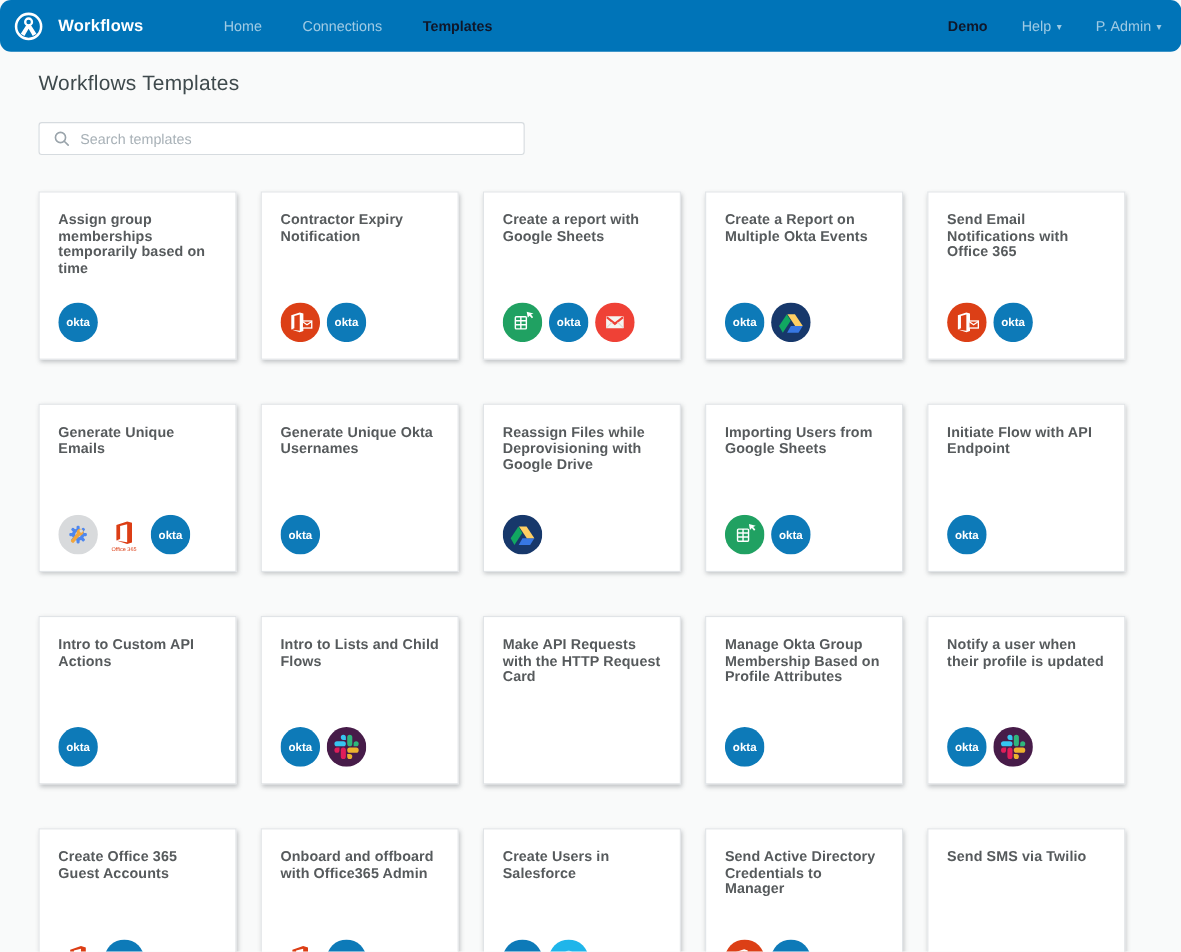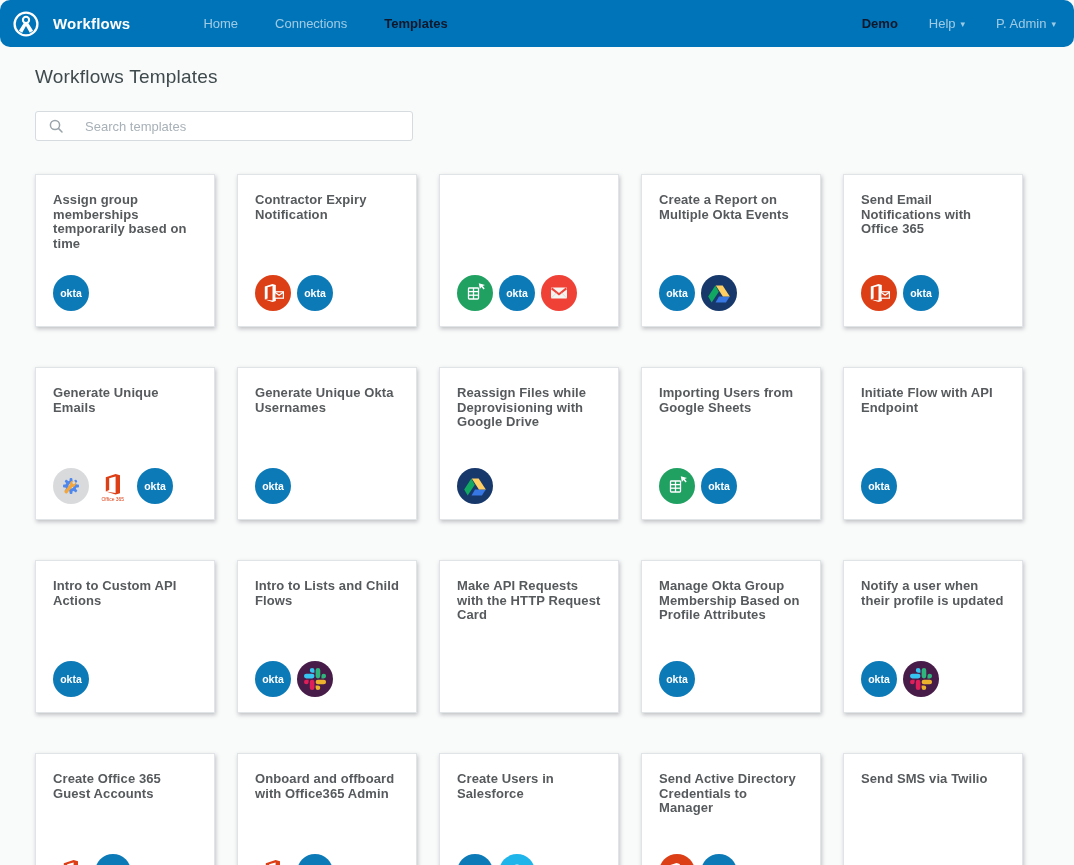--- a/index.html
+++ b/index.html
@@ -31,27 +31,26 @@
     white-space: nowrap;
   }
   .nav-link.active, .nav-link.bold { color: #0f172a; font-weight: 700; }
   .nav-right { margin-left: auto; display: flex; gap: 31px; align-items: center; padding-right: 2px; }
   .caret { font-size: 9px; margin-left: 5px; display: inline-block; transform: translateY(-1px); }
   
   main { padding: 19px 35px 0 35px; }
   .page-title { font-size: 19px; font-weight: 500; color: #3f4a4d; letter-spacing: .2px; }
   .search-box {
     margin-top: 23px;
-    width: 378px; height: 30px;
+    width: 442px; height: 30px;
     background: #fff;
     border: 1px solid #d6dbdf;
     border-radius: 3px;
     display: flex; align-items: center;
     padding: 0 10px 0 12px;
-    gap: 12px;
   }
   .search-icon { display: inline-flex; margin-right: 9px; }
   .search-input {
     border: none; outline: none; flex: 1;
     font-family: "Liberation Sans", sans-serif;
     font-size: 13px; color: #4a5356; background: transparent;
   }
   .search-input::placeholder { color: #a8b1b7; }
   
   .card-grid {
@@ -148,20 +147,21 @@
           </span>
           <span class="app-icon">
             <svg viewBox="0 0 36 36">
               <circle cx="18" cy="18" r="18" fill="#0d7ab8"></circle>
               <text x="18" y="21.8" text-anchor="middle" font-size="10.5" font-weight="bold" fill="#fff" font-family="Liberation Sans, sans-serif">okta</text>
             </svg>
           </span>
         </div>
       </article>
       <article class="card">
+        <h3 class="card-title">Create a report with Google Sheets</h3>
         <div class="card-icons">
           <span class="app-icon">
             <svg viewBox="0 0 36 36">
               <circle cx="18" cy="18" r="18" fill="#20a162"></circle>
               <g stroke="#fff" stroke-width="1.3" fill="none">
                 <rect x="11.5" y="13" width="10" height="11" rx="0.8"></rect>
                 <line x1="11.5" y1="16.6" x2="21.5" y2="16.6"></line>
                 <line x1="11.5" y1="20.2" x2="21.5" y2="20.2"></line>
                 <line x1="16.5" y1="13" x2="16.5" y2="24"></line>
               </g>

